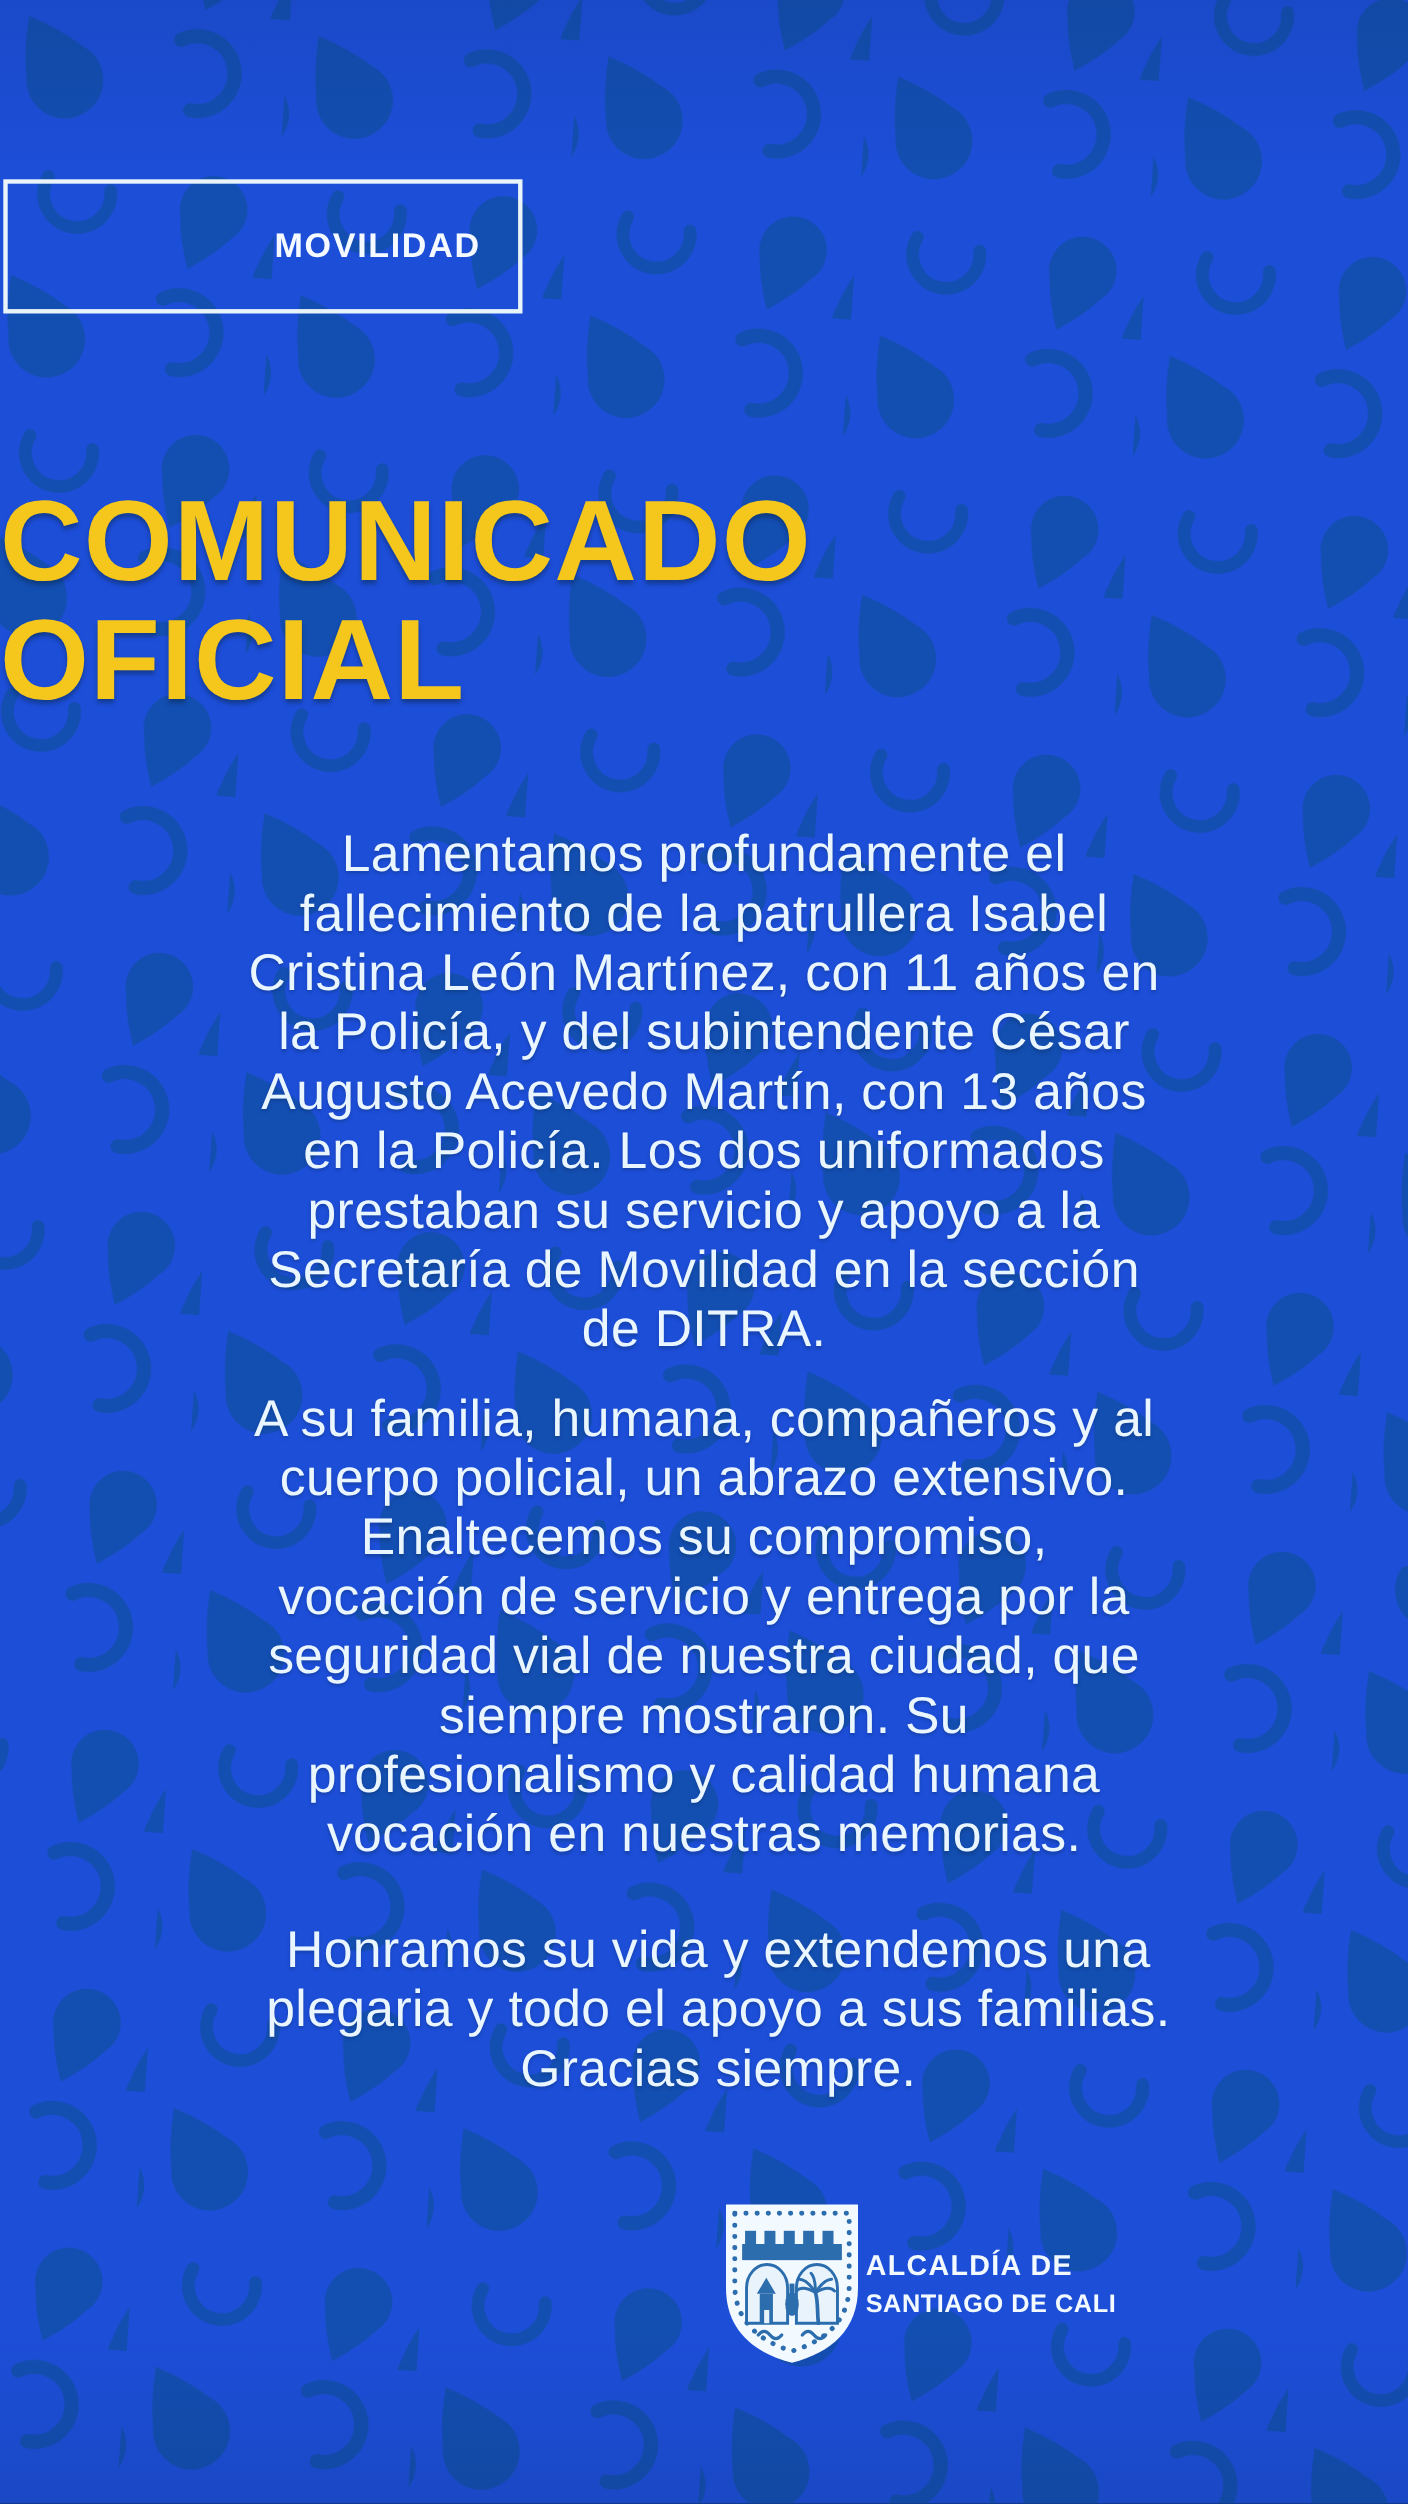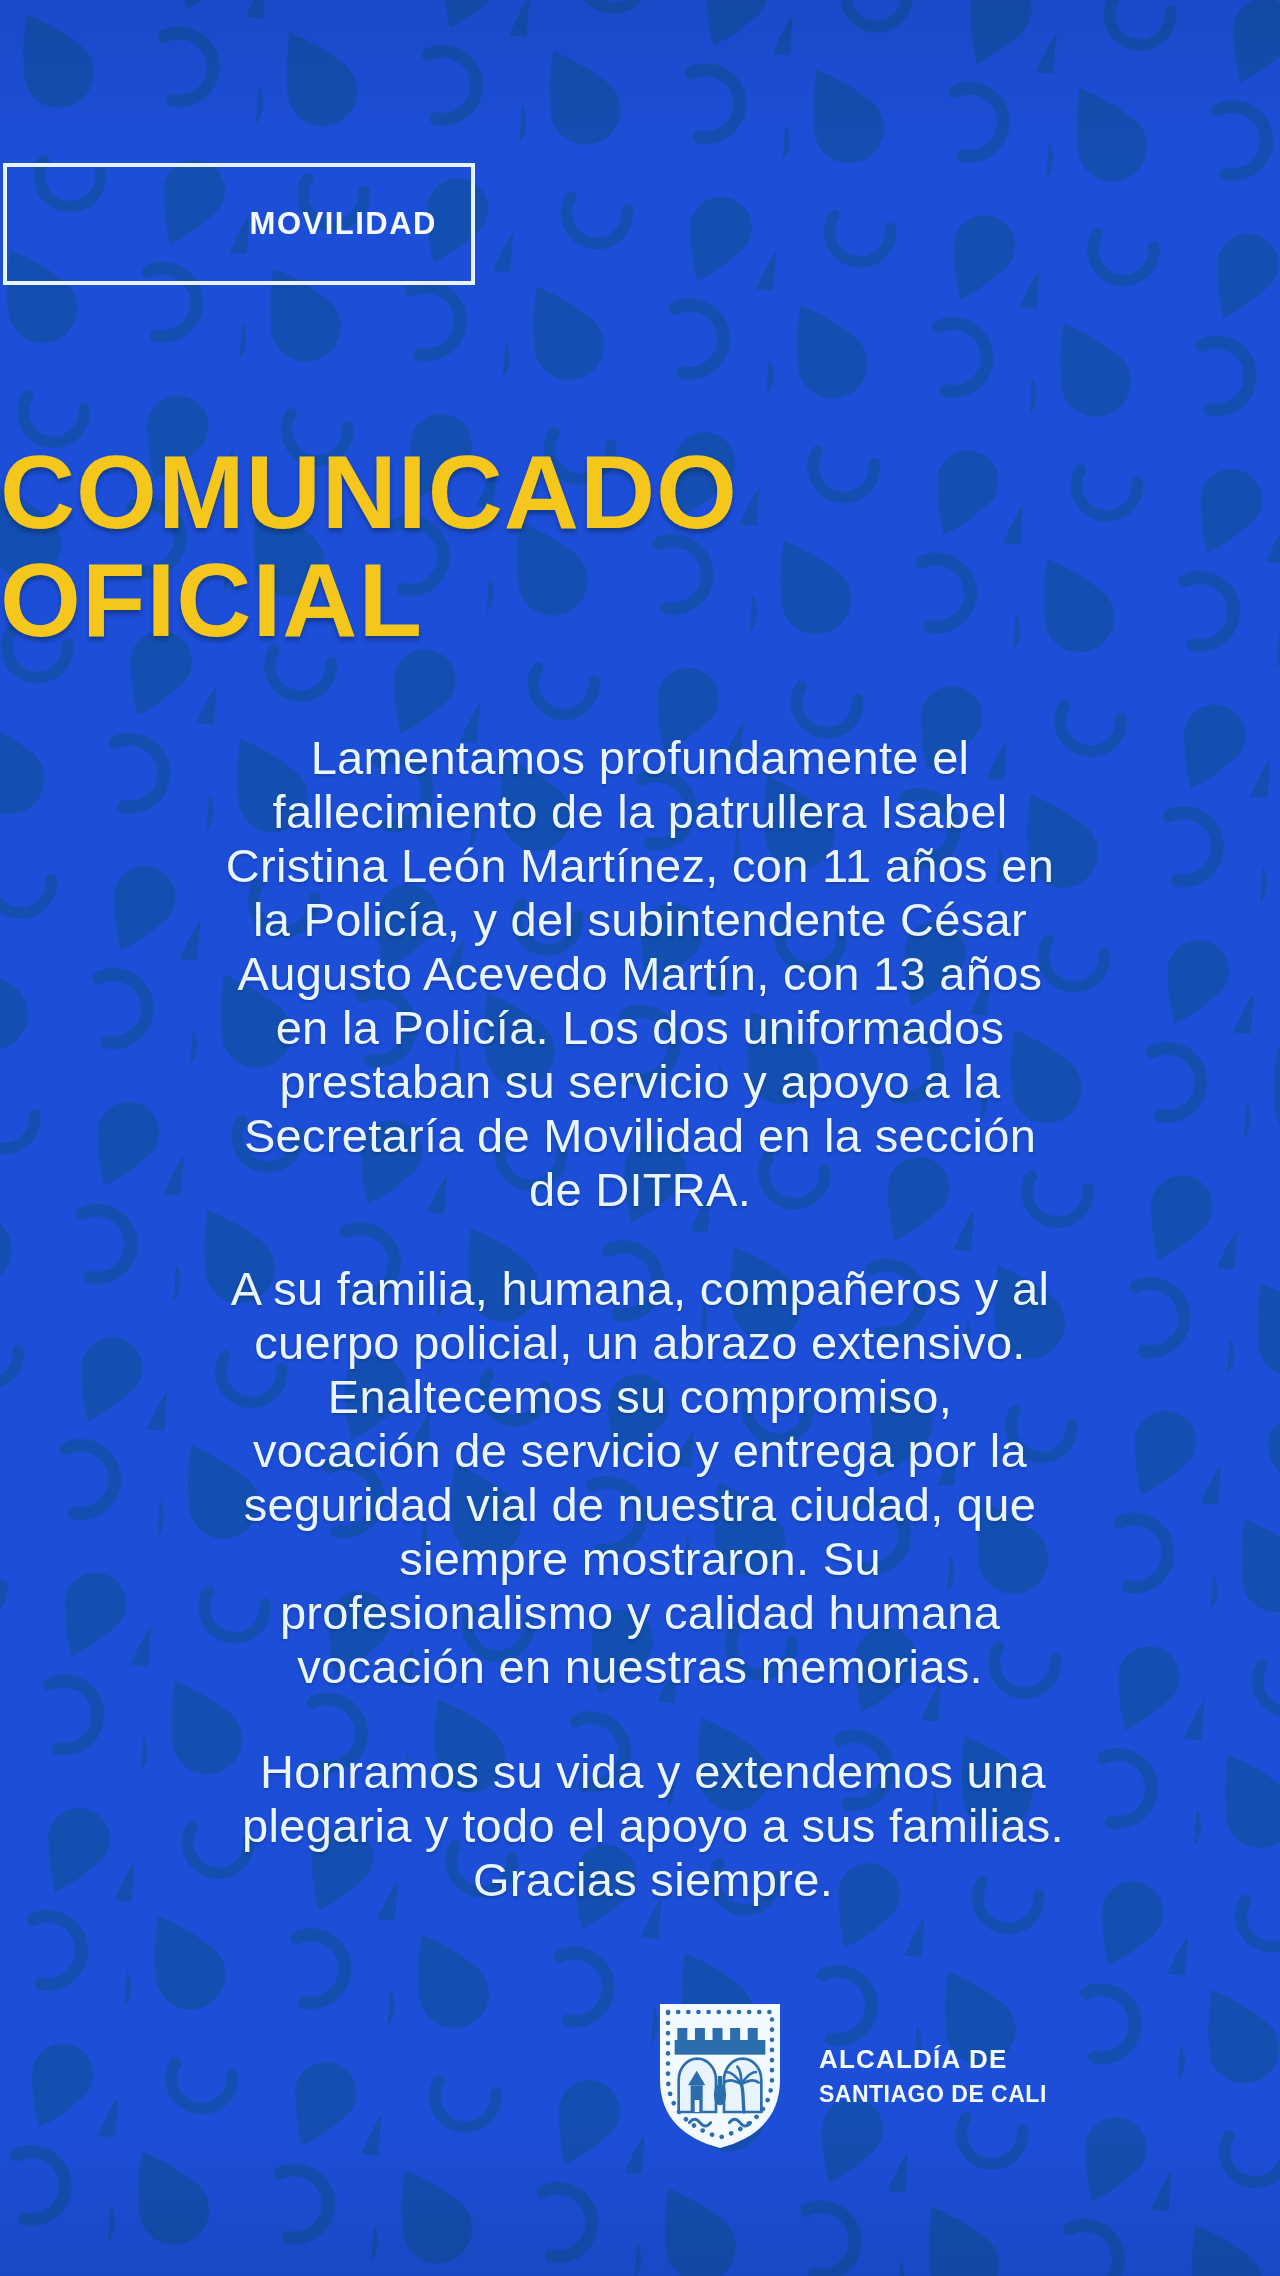--- a/index.html
+++ b/index.html
@@ -66,30 +66,29 @@
   }
   .para .line {
     font-size: 47px;
     line-height: 54px;
     font-weight: 400;
     letter-spacing: 0.3px;
     color: #E9F5FF;
     white-space: nowrap;
     text-shadow: 0 2px 3px rgba(9,42,82,0.35);
   }
-  .para-1 { top: 731px; }
+  .para-1 { top: 749px; }
   .para-2 { top: 1262px; }
   .para-3 { top: 1745px; padding-left: 26px; }
   .footer {
     position: absolute;
     top: 2000px;
     left: 653px;
     display: flex;
     align-items: center;
-    gap: 32px;
   }
   .crest { width: 134px; height: 152px; display: block; }
   .org-block { display: flex; flex-direction: column; justify-content: center; }
   .org-small {
     color: #F2FAFF;
     font-size: 26px;
     font-weight: 700;
     letter-spacing: 1.2px;
     margin-bottom: 6px;
   }

